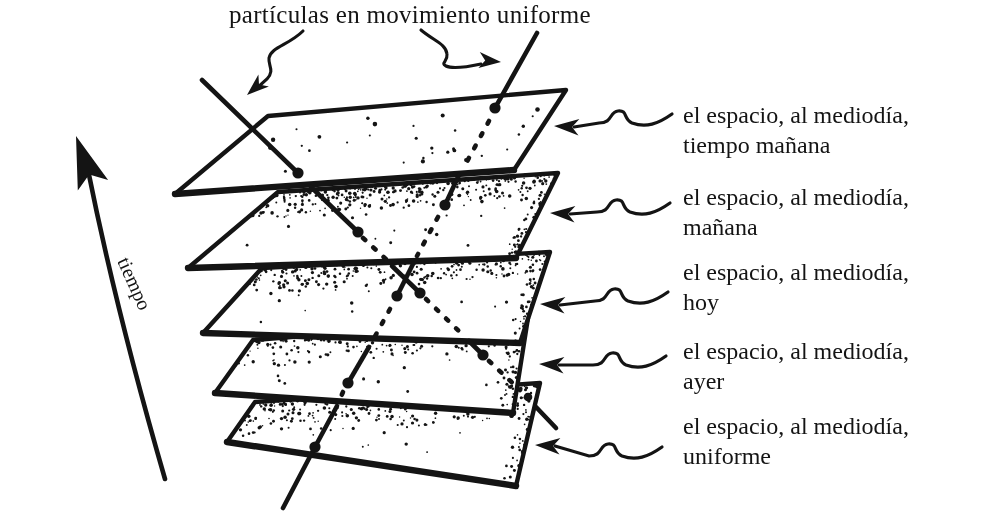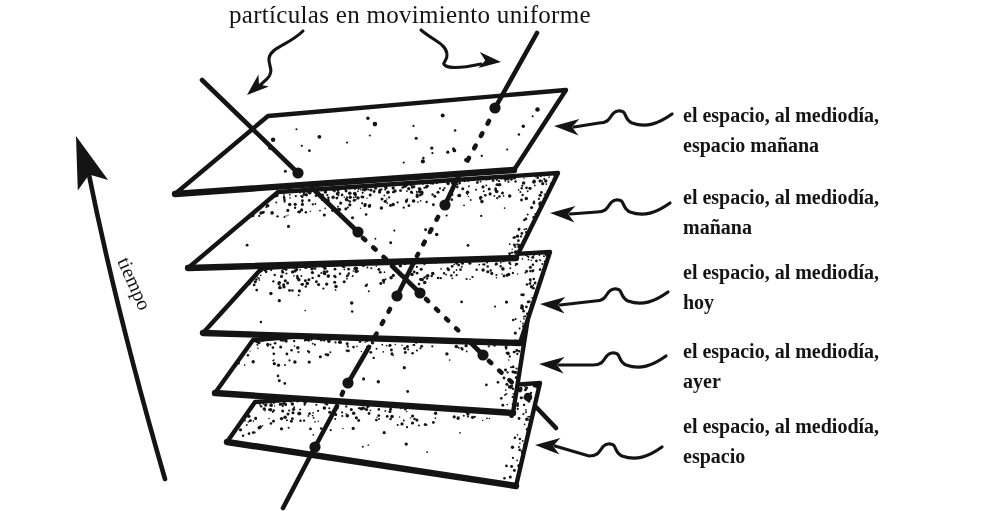--- a/index.html
+++ b/index.html
@@ -9,21 +9,21 @@
     background:var(--paper); overflow:hidden;
     font-family:"Liberation Serif", serif; color:var(--ink);
   }
   .stage svg{position:absolute; left:0; top:0;}
   .fig-title{
     position:absolute; left:197px; top:1px;
     font-size:25px; letter-spacing:.3px; white-space:nowrap;margin-left:32px;
   }
   .space-label{
     position:absolute; left:683px;
-    font-size:20px; line-height:30px; white-space:nowrap;font-weight:bold;
+    font-size:24px; line-height:30px; white-space:nowrap;
   }
   .ink-stroke{stroke:var(--ink); fill:none; stroke-linecap:round;}
 </style>
 </head>
 <body>
 
 <div class="stage">
 
   <svg id="diagram" width="990" height="511" viewBox="0 0 990 511">
 
@@ -1539,32 +1539,32 @@
         <polygon points="540.0,304.0 565.4,297.1 558.0,304.9 564.5,313.5" fill="#141414"></polygon>
         <polygon points="539.0,364.0 564.4,357.1 557.0,364.9 563.5,373.5" fill="#141414"></polygon>
         <polygon points="535.0,445.0 560.4,438.1 553.0,445.9 559.5,454.5" fill="#141414"></polygon>
       </g>
   </svg>
 
   <div class="fig-title">partículas en movimiento uniforme</div>
 
   <div class="space-label" style="top:100px">
     <span>el espacio, al mediodía,</span><br>
-    <span>espacio mañana</span>
+    <span>tiempo mañana</span>
   </div>
   <div class="space-label" style="top:182px">
     <span>el espacio, al mediodía,</span><br>
     <span>mañana</span>
   </div>
   <div class="space-label" style="top:257px">
     <span>el espacio, al mediodía,</span><br>
     <span>hoy</span>
   </div>
   <div class="space-label" style="top:336px">
     <span>el espacio, al mediodía,</span><br>
     <span>ayer</span>
   </div>
   <div class="space-label" style="top:411px">
     <span>el espacio, al mediodía,</span><br>
-    <span>espacio</span>
+    <span>uniforme</span>
   </div>
 
 </div>
 
 </body></html>

